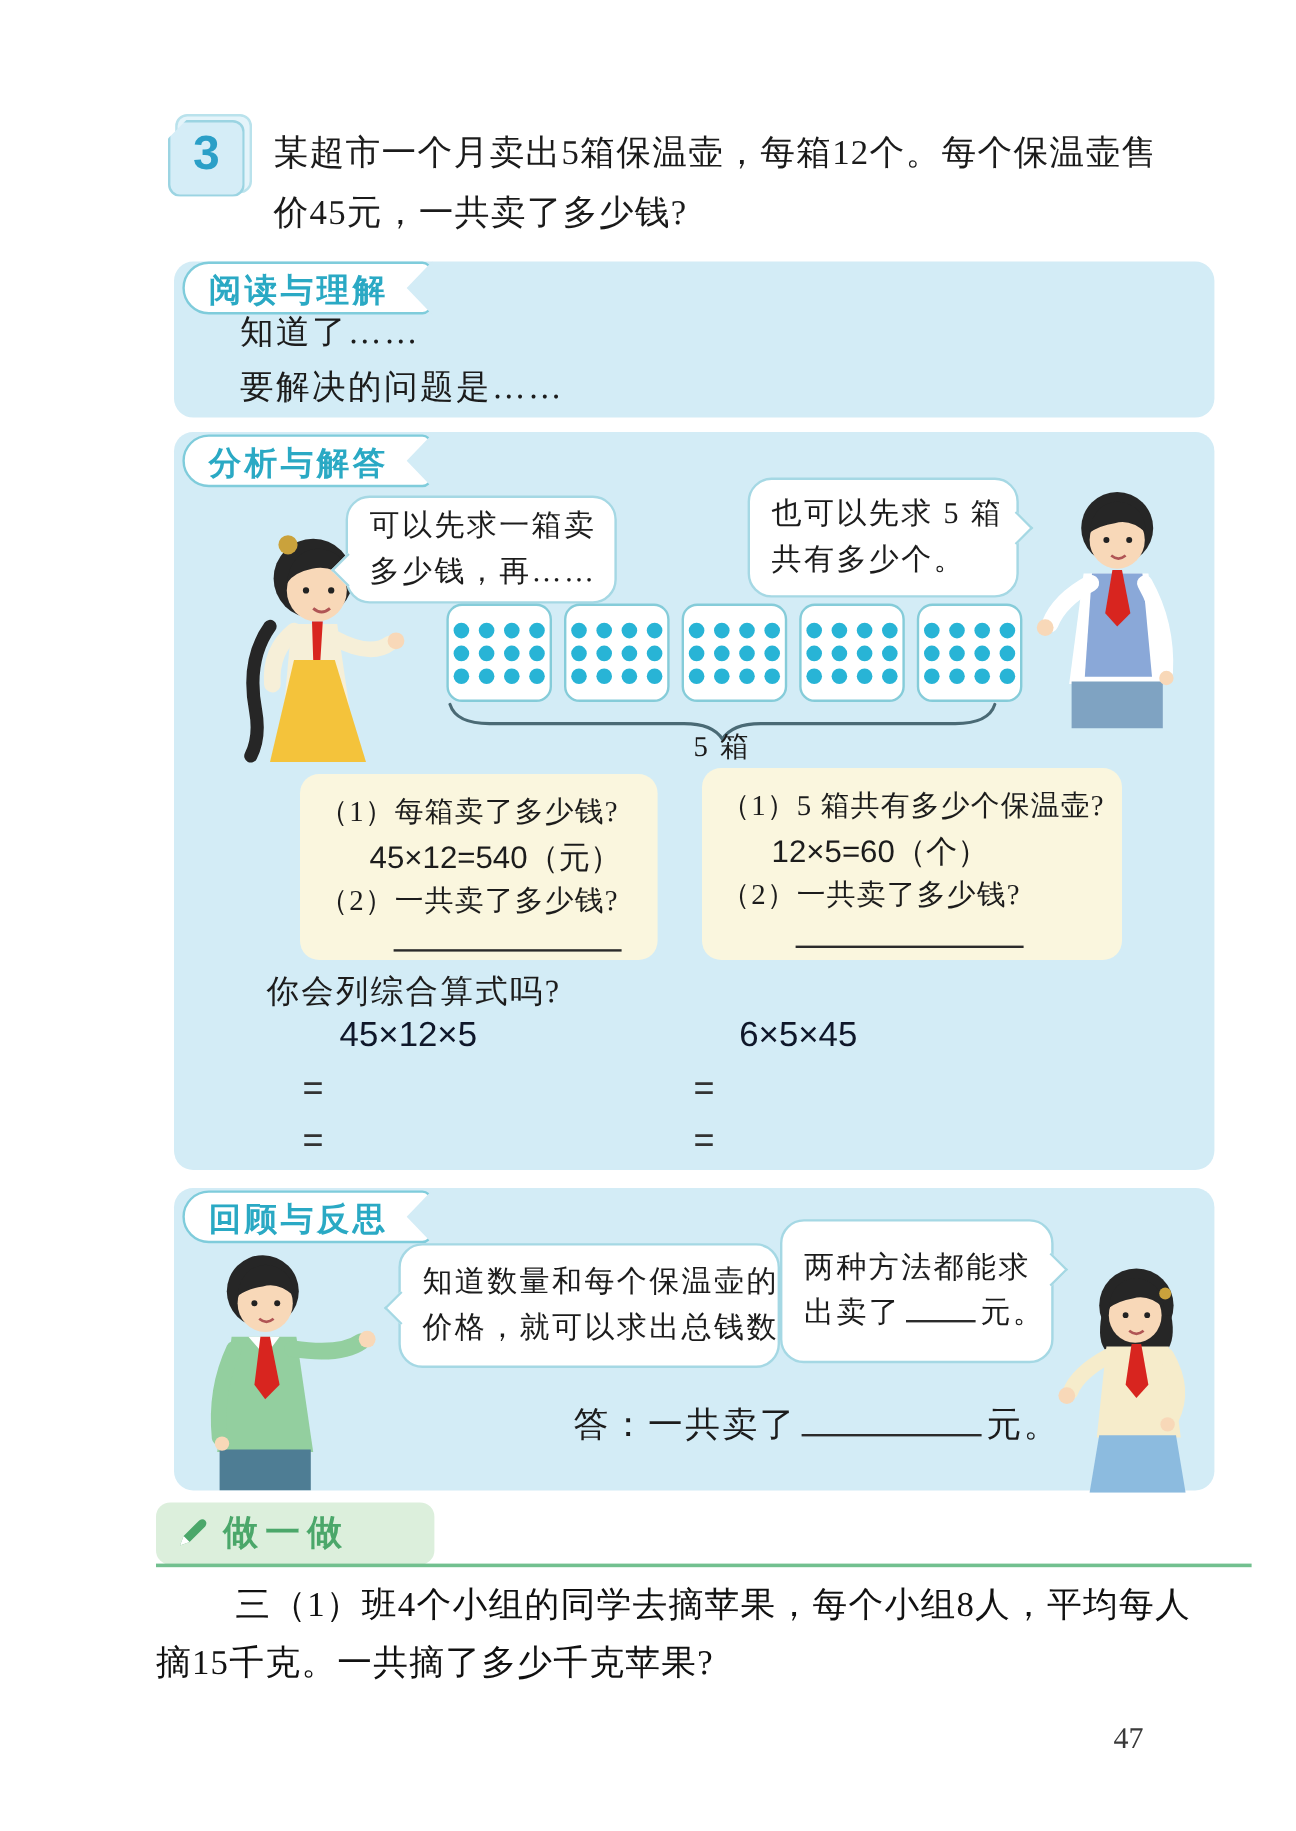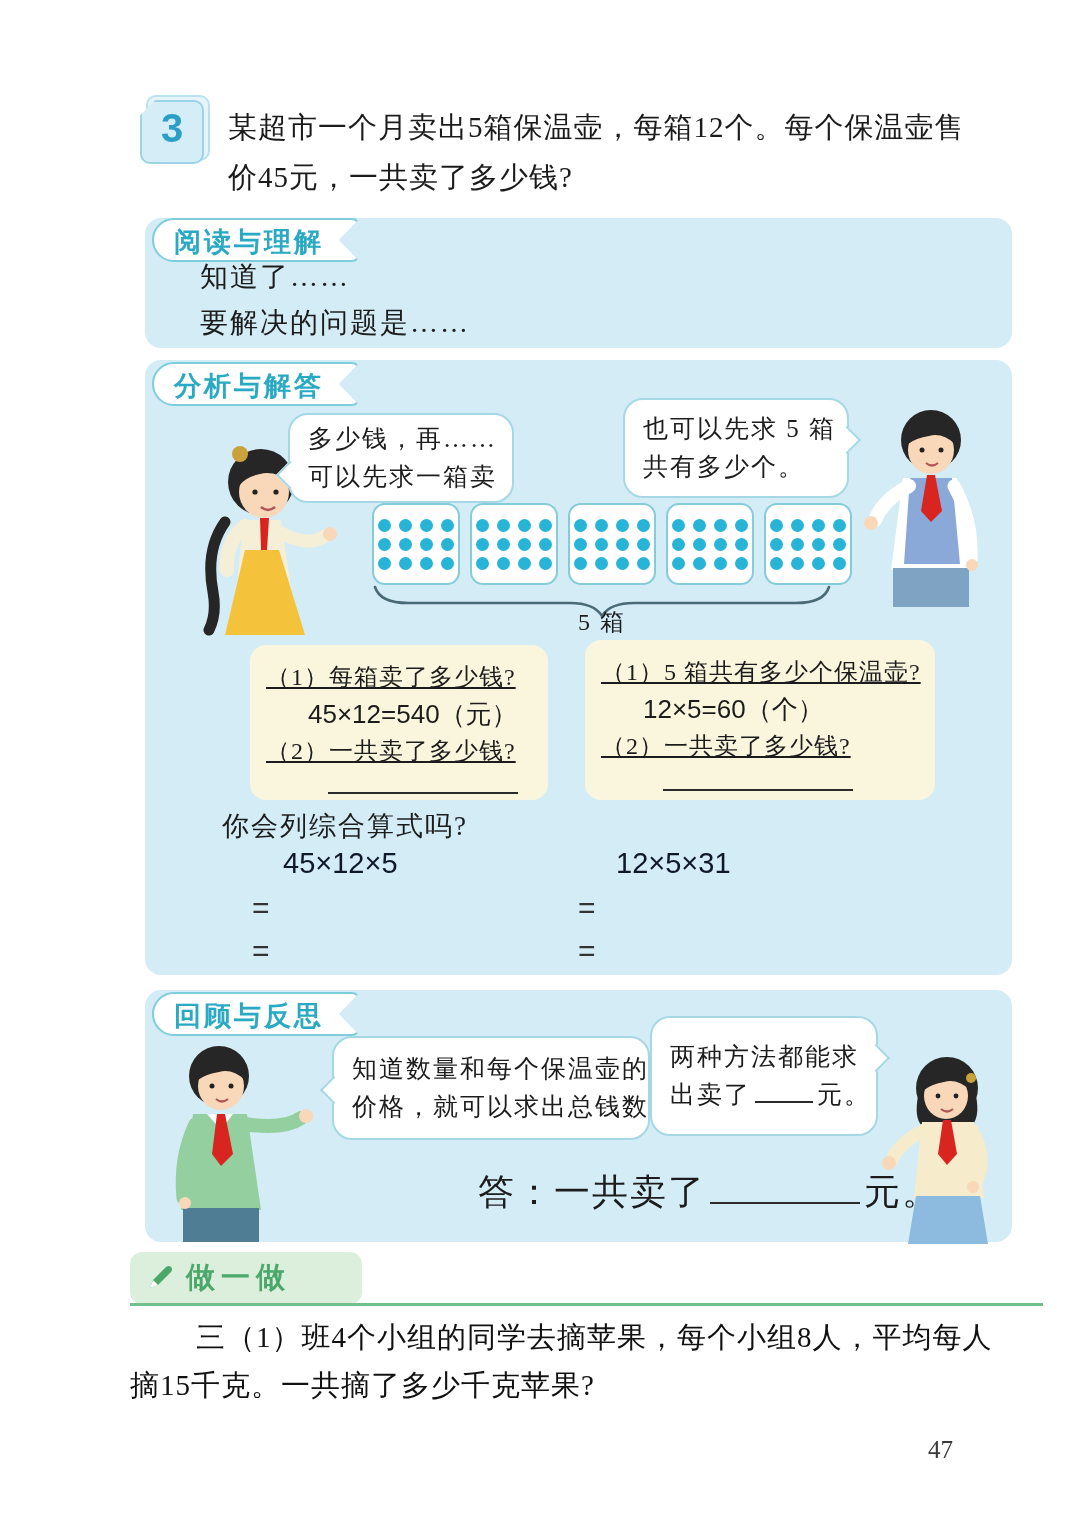--- a/index.html
+++ b/index.html
@@ -38,21 +38,21 @@
   .tail-right{border-right:2.5px solid #a5d8e4;border-top:2.5px solid #a5d8e4;}
 
   
   #dot-row{left:227px;top:143px;display:flex;gap:10px;}
   .dotbox{width:84px;height:78px;background:#ffffff;border:2px solid #85ccd9;border-radius:13px;
           display:grid;place-content:center;gap:6px 8px;}
   .dot{width:13px;height:13px;border-radius:50%;background:#28b4d6;}
 
   
   .creambox{position:absolute;background:#faf6de;border-radius:16px;padding:14px 16px;box-sizing:border-box;}
-  .creambox .q{font-size:24px;line-height:37px;letter-spacing:1px;white-space:nowrap;text-decoration:underline;}
+  .creambox .q{font-size:24px;line-height:37px;letter-spacing:1px;white-space:nowrap;}
   .creambox .a{font-family:"Liberation Sans","DejaVu Sans",sans-serif;font-size:26px;line-height:37px;padding-left:42px;white-space:nowrap;}
   .blank{display:inline-block;border-bottom:2px solid #2b2b2b;vertical-align:baseline;}
 
   .expr{font-family:"Liberation Sans","DejaVu Sans",sans-serif;font-size:29px;color:#0f172a;}
   .eq{font-family:"Liberation Sans","DejaVu Sans",sans-serif;font-size:30px;color:#333;}
 
   
   #practice-tab{left:130px;top:1252px;width:232px;height:52px;background:#dcefdc;border-radius:12px;
           display:flex;align-items:center;padding-left:16px;box-sizing:border-box;gap:12px;}
   #practice-tab .tab-label{font-family:"Liberation Sans","DejaVu Sans",sans-serif;font-weight:bold;font-size:29px;color:#4ba76a;letter-spacing:6px;}
@@ -101,22 +101,22 @@
       <path d="M80,88 L70,198 L134,198 L118,88 Z" fill="#f6efd8"></path>
       <path d="M82,118 L62,203 L142,203 L116,118 Z" fill="#f4c33b"></path>
       <path d="M97,86 l9,0 l-2,32 l-6,0 Z" fill="#d8251f"></path>
       <path d="M82,94 Q62,110 64,138" stroke="#f6efd8" stroke-width="14" fill="none" stroke-linecap="round"></path>
       <path d="M116,100 Q146,116 162,104" stroke="#f6efd8" stroke-width="13" fill="none" stroke-linecap="round"></path>
       <circle cx="167" cy="102" r="7" fill="#f8d8b8"></circle>
     </svg>
 
     <div class="bubble" style="left:143px;top:53px;width:226px;height:90px;">
       <span class="tail tail-left" style="left:-10px;bottom:16px;"></span>
+      <div class="bubble-line">可以先求一箱卖</div>
       <div class="bubble-line">多少钱，再……</div>
-      <div class="bubble-line">可以先求一箱卖</div>
     </div>
 
     <div class="bubble" style="left:478px;top:38px;width:226px;height:100px;">
       <span class="tail tail-right" style="right:-10px;top:30px;"></span>
       <div class="bubble-line">也可以先求 5 箱</div>
       <div class="bubble-line">共有多少个。</div>
     </div>
 
     <svg class="figure" style="left:706px;top:42px;" width="150" height="205" viewBox="0 0 150 205">
       <circle cx="80" cy="38" r="30" fill="#262626"></circle>
@@ -222,21 +222,21 @@
 
     <div class="creambox" style="left:440px;top:280px;width:350px;height:160px;">
       <div class="q">（1）5 箱共有多少个保温壶?</div>
       <div class="a">12×5=60（个）</div>
       <div class="q">（2）一共卖了多少钱?</div>
       <div style="padding-left:62px;padding-top:12px;"><span class="blank" style="width:190px;"></span></div>
     </div>
 
     <div class="abs" style="left:77px;top:448px;font-size:27px;letter-spacing:2px;">你会列综合算式吗?</div>
     <div class="abs expr" style="left:138px;top:487px;">45×12×5</div>
-    <div class="abs expr" style="left:471px;top:487px;">12×5×31</div>
+    <div class="abs expr" style="left:471px;top:487px;">6×5×45</div>
     <div class="abs eq" style="left:107px;top:531px;">=</div>
     <div class="abs eq" style="left:433px;top:531px;">=</div>
     <div class="abs eq" style="left:107px;top:574px;">=</div>
     <div class="abs eq" style="left:433px;top:574px;">=</div>
   </div>
 
   <div class="abs panel" id="panel-review">
     <div class="banner" style="left:7px;top:2px;">
       <span class="banner-label">回顾与反思</span>
     </div>
@@ -283,21 +283,21 @@
       <path d="M69,61 q6,5 12,0" stroke="#b05555" stroke-width="2.2" fill="none"></path>
       <path d="M50,74 L42,150 L112,150 L102,74 Z" fill="#f6eccb"></path>
       <path d="M44,148 L36,196 L116,196 L108,148 Z" fill="#8cbbdf"></path>
       <path d="M71,72 l8,0 l6,34 l-10,11 l-9,-11 Z" fill="#d8251f"></path>
       <path d="M52,82 Q26,96 20,112" stroke="#f6eccb" stroke-width="13" fill="none" stroke-linecap="round"></path>
       <circle cx="17" cy="115" r="7" fill="#f8d8b8"></circle>
       <path d="M100,82 Q116,110 104,134" stroke="#f6eccb" stroke-width="13" fill="none" stroke-linecap="round"></path>
       <circle cx="101" cy="139" r="6" fill="#f8d8b8"></circle>
     </svg>
 
-    <div class="abs" style="left:333px;top:178px;font-size:36px;letter-spacing:2px;">
+    <div class="abs" style="left:333px;top:178px;font-size:29px;letter-spacing:2px;">
       <span>答：一共卖了</span><span class="blank" style="width:150px;margin:0 4px;"></span><span>元。</span>
     </div>
   </div>
 
   <div class="abs" id="practice-tab">
     <svg width="28" height="28" viewBox="0 0 28 28">
       <path d="M4,24 L7,16 L20,3 Q23,1 25,3 Q27,5 25,8 L12,21 Z" fill="#4ba76a"></path>
       <path d="M4,24 L7,16 L12,21 Z" fill="#ffffff"></path>
     </svg>
     <span class="tab-label">做一做</span>

